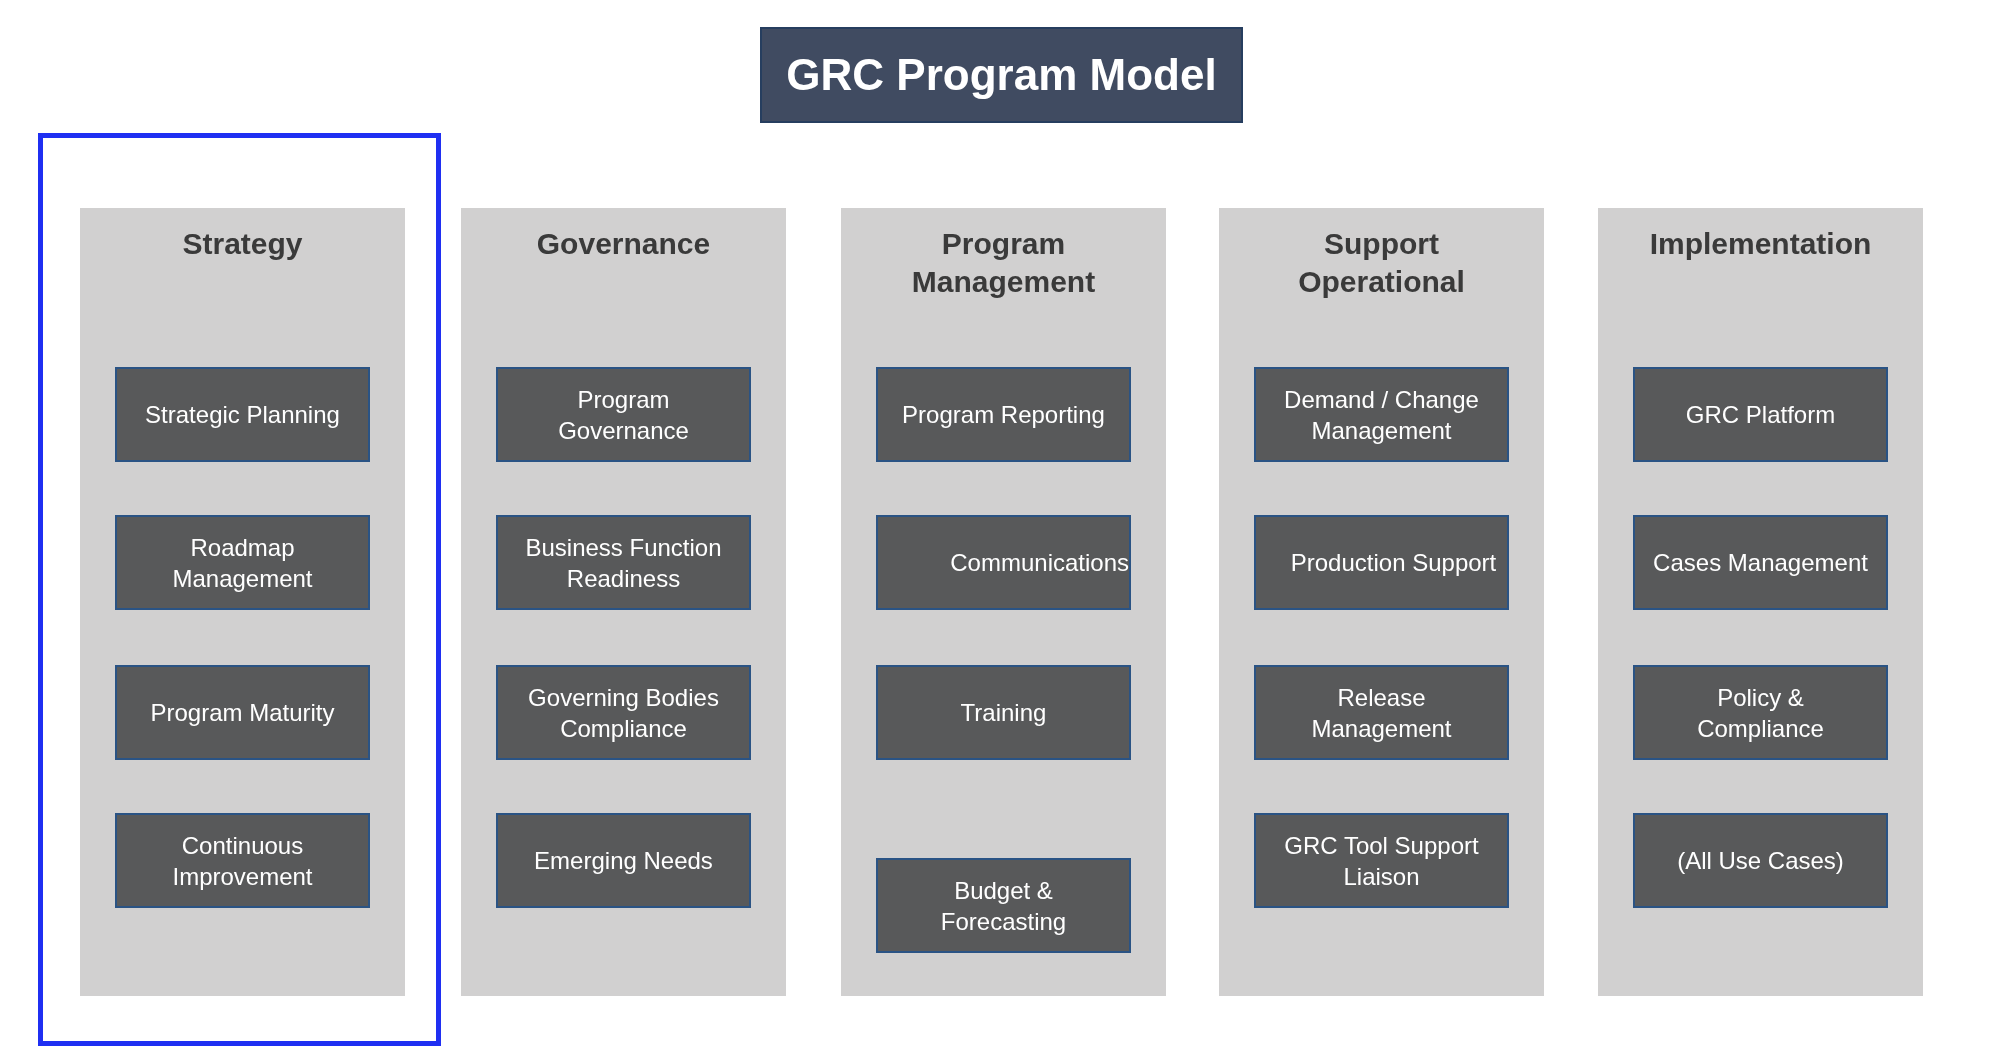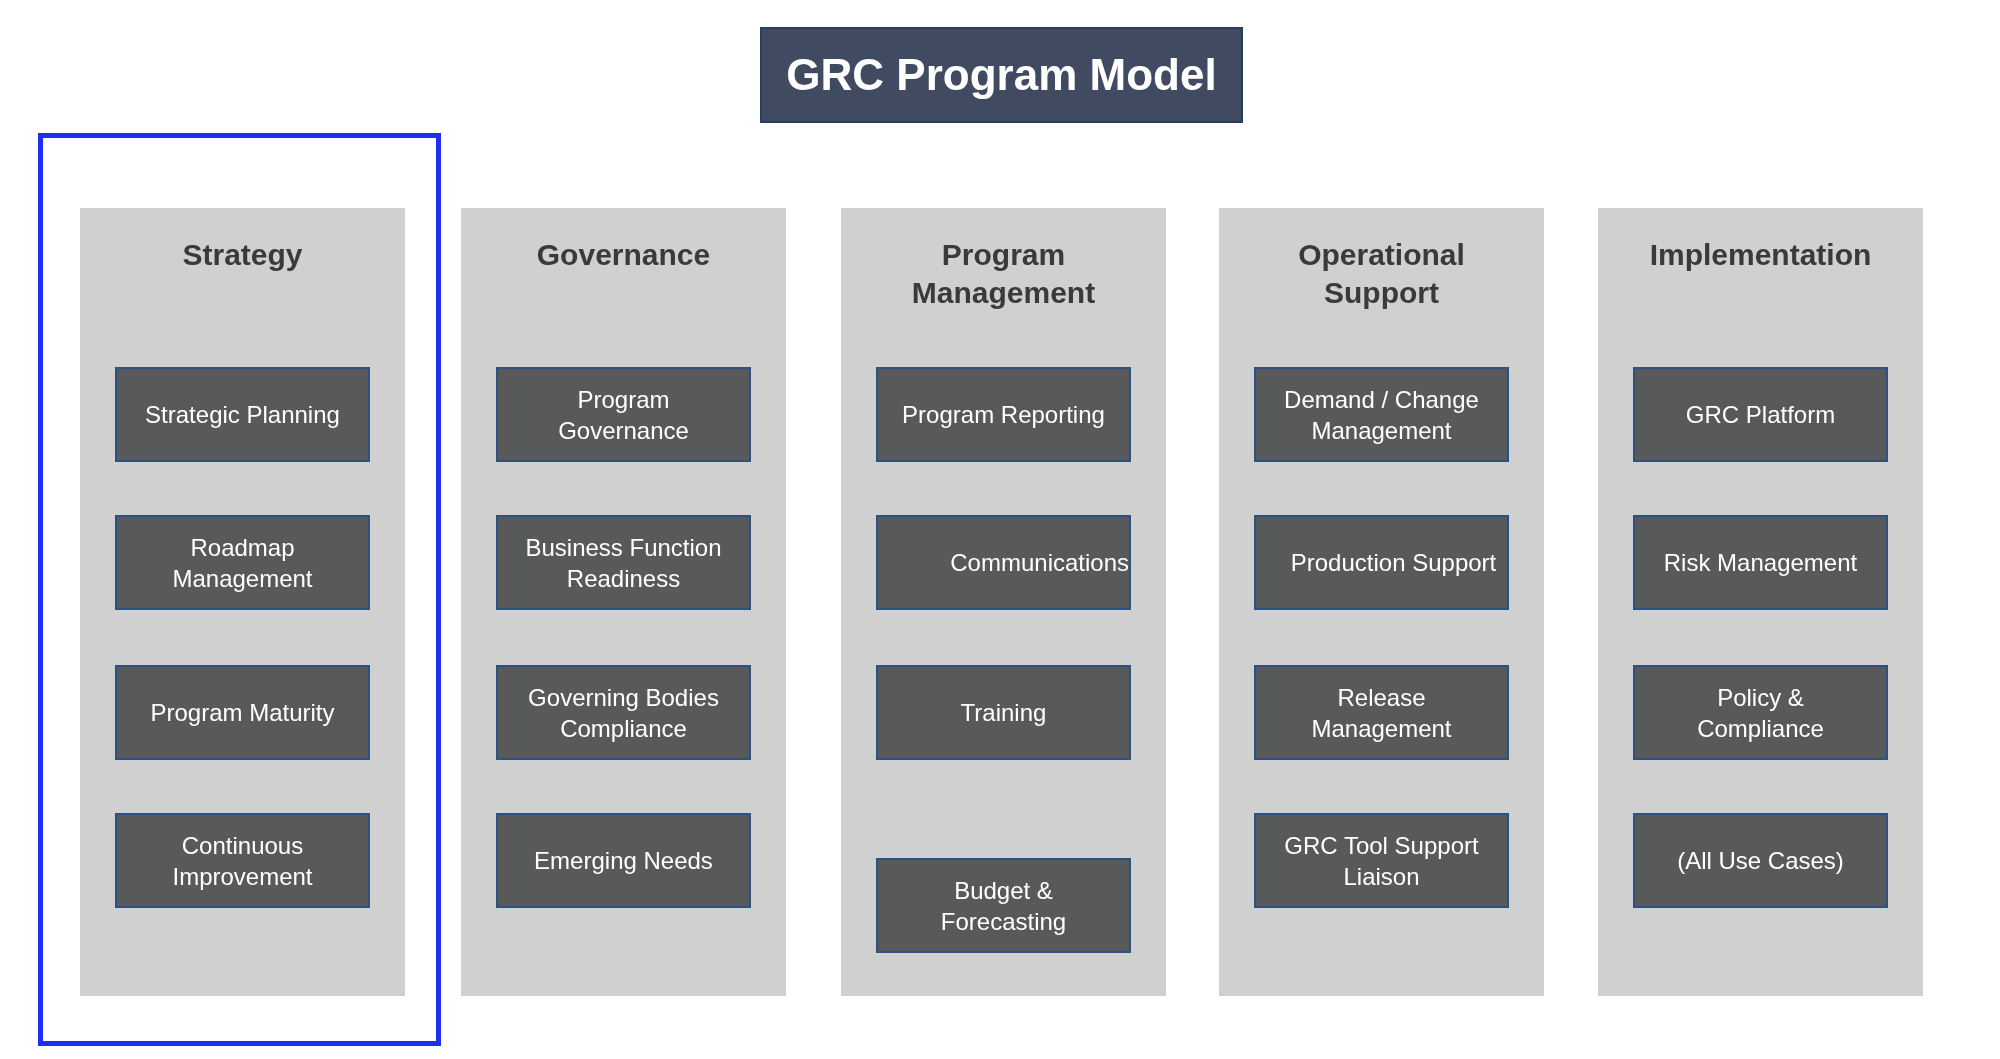--- a/index.html
+++ b/index.html
@@ -46,21 +46,21 @@
     background:transparent;
   }
   .column{
     position:absolute;
     top:208px;
     width:325px;
     height:788px;
     background:var(--col-bg);
   }
   .column-heading{
-    padding-top:28px;
+    padding-top:17px;
     margin:0 auto;
     max-width:260px;
     text-align:center;
     color:var(--heading-color);
     font-size:30px;
     line-height:38px;
     font-weight:bold;
   }
   .item-box{
     position:absolute;
@@ -142,22 +142,22 @@
         <div class="item-box" style="top: 457px;">
           <div>Training</div>
         </div>
         <div class="item-box" style="top: 605px; margin-top: 45px;">
           <div>Budget &amp;</div>
           <div>Forecasting</div>
         </div>
       </div>
       <div class="column" style="left: 1219px;">
         <div class="column-heading">
+          <div>Support</div>
           <div>Operational</div>
-          <div>Support</div>
         </div>
         <div class="item-box" style="top: 159px;">
           <div>Demand / Change</div>
           <div>Management</div>
         </div>
         <div class="item-box" style="top: 307px; padding-left: 24px;">
           <div>Production Support</div>
         </div>
         <div class="item-box" style="top: 457px;">
           <div>Release</div>
@@ -169,21 +169,21 @@
         </div>
       </div>
       <div class="column" style="left: 1598px;">
         <div class="column-heading">
           <div>Implementation</div>
         </div>
         <div class="item-box" style="top: 159px;">
           <div>GRC Platform</div>
         </div>
         <div class="item-box" style="top: 307px;">
-          <div>Risk Management</div>
+          <div>Cases Management</div>
         </div>
         <div class="item-box" style="top: 457px;">
           <div>Policy &amp;</div>
           <div>Compliance</div>
         </div>
         <div class="item-box" style="top: 605px;">
           <div>(All Use Cases)</div>
         </div>
       </div>
     </div>

